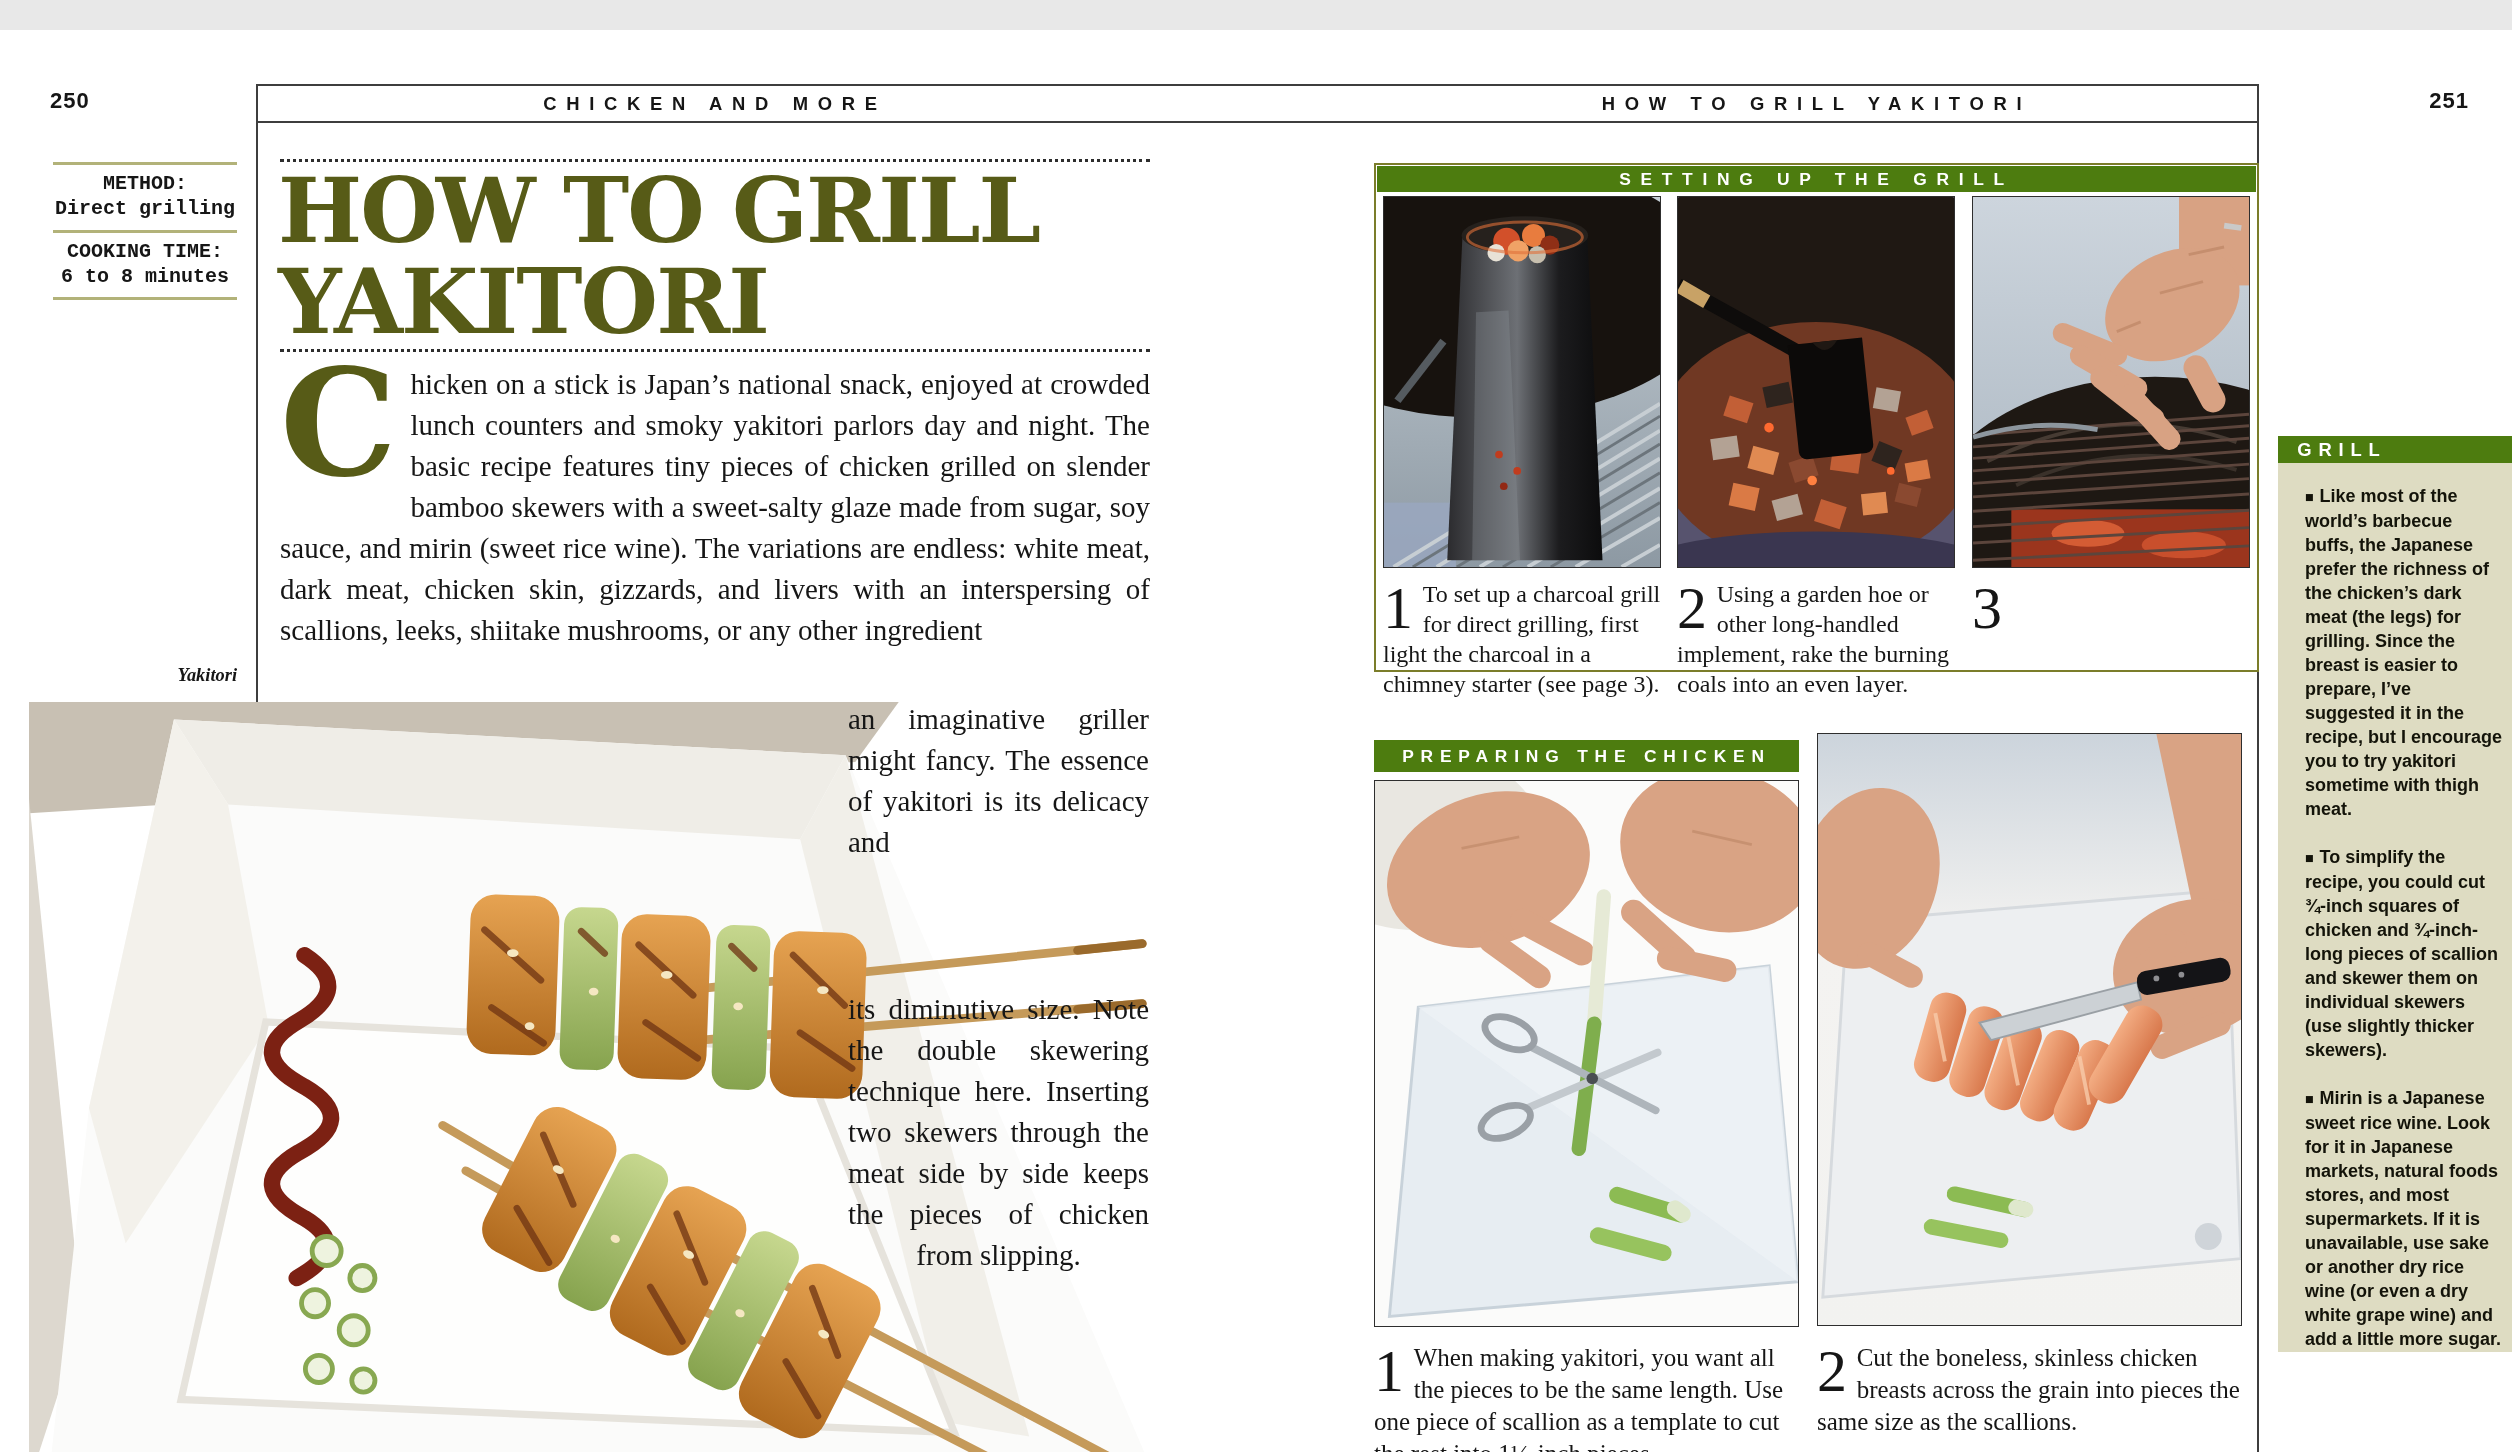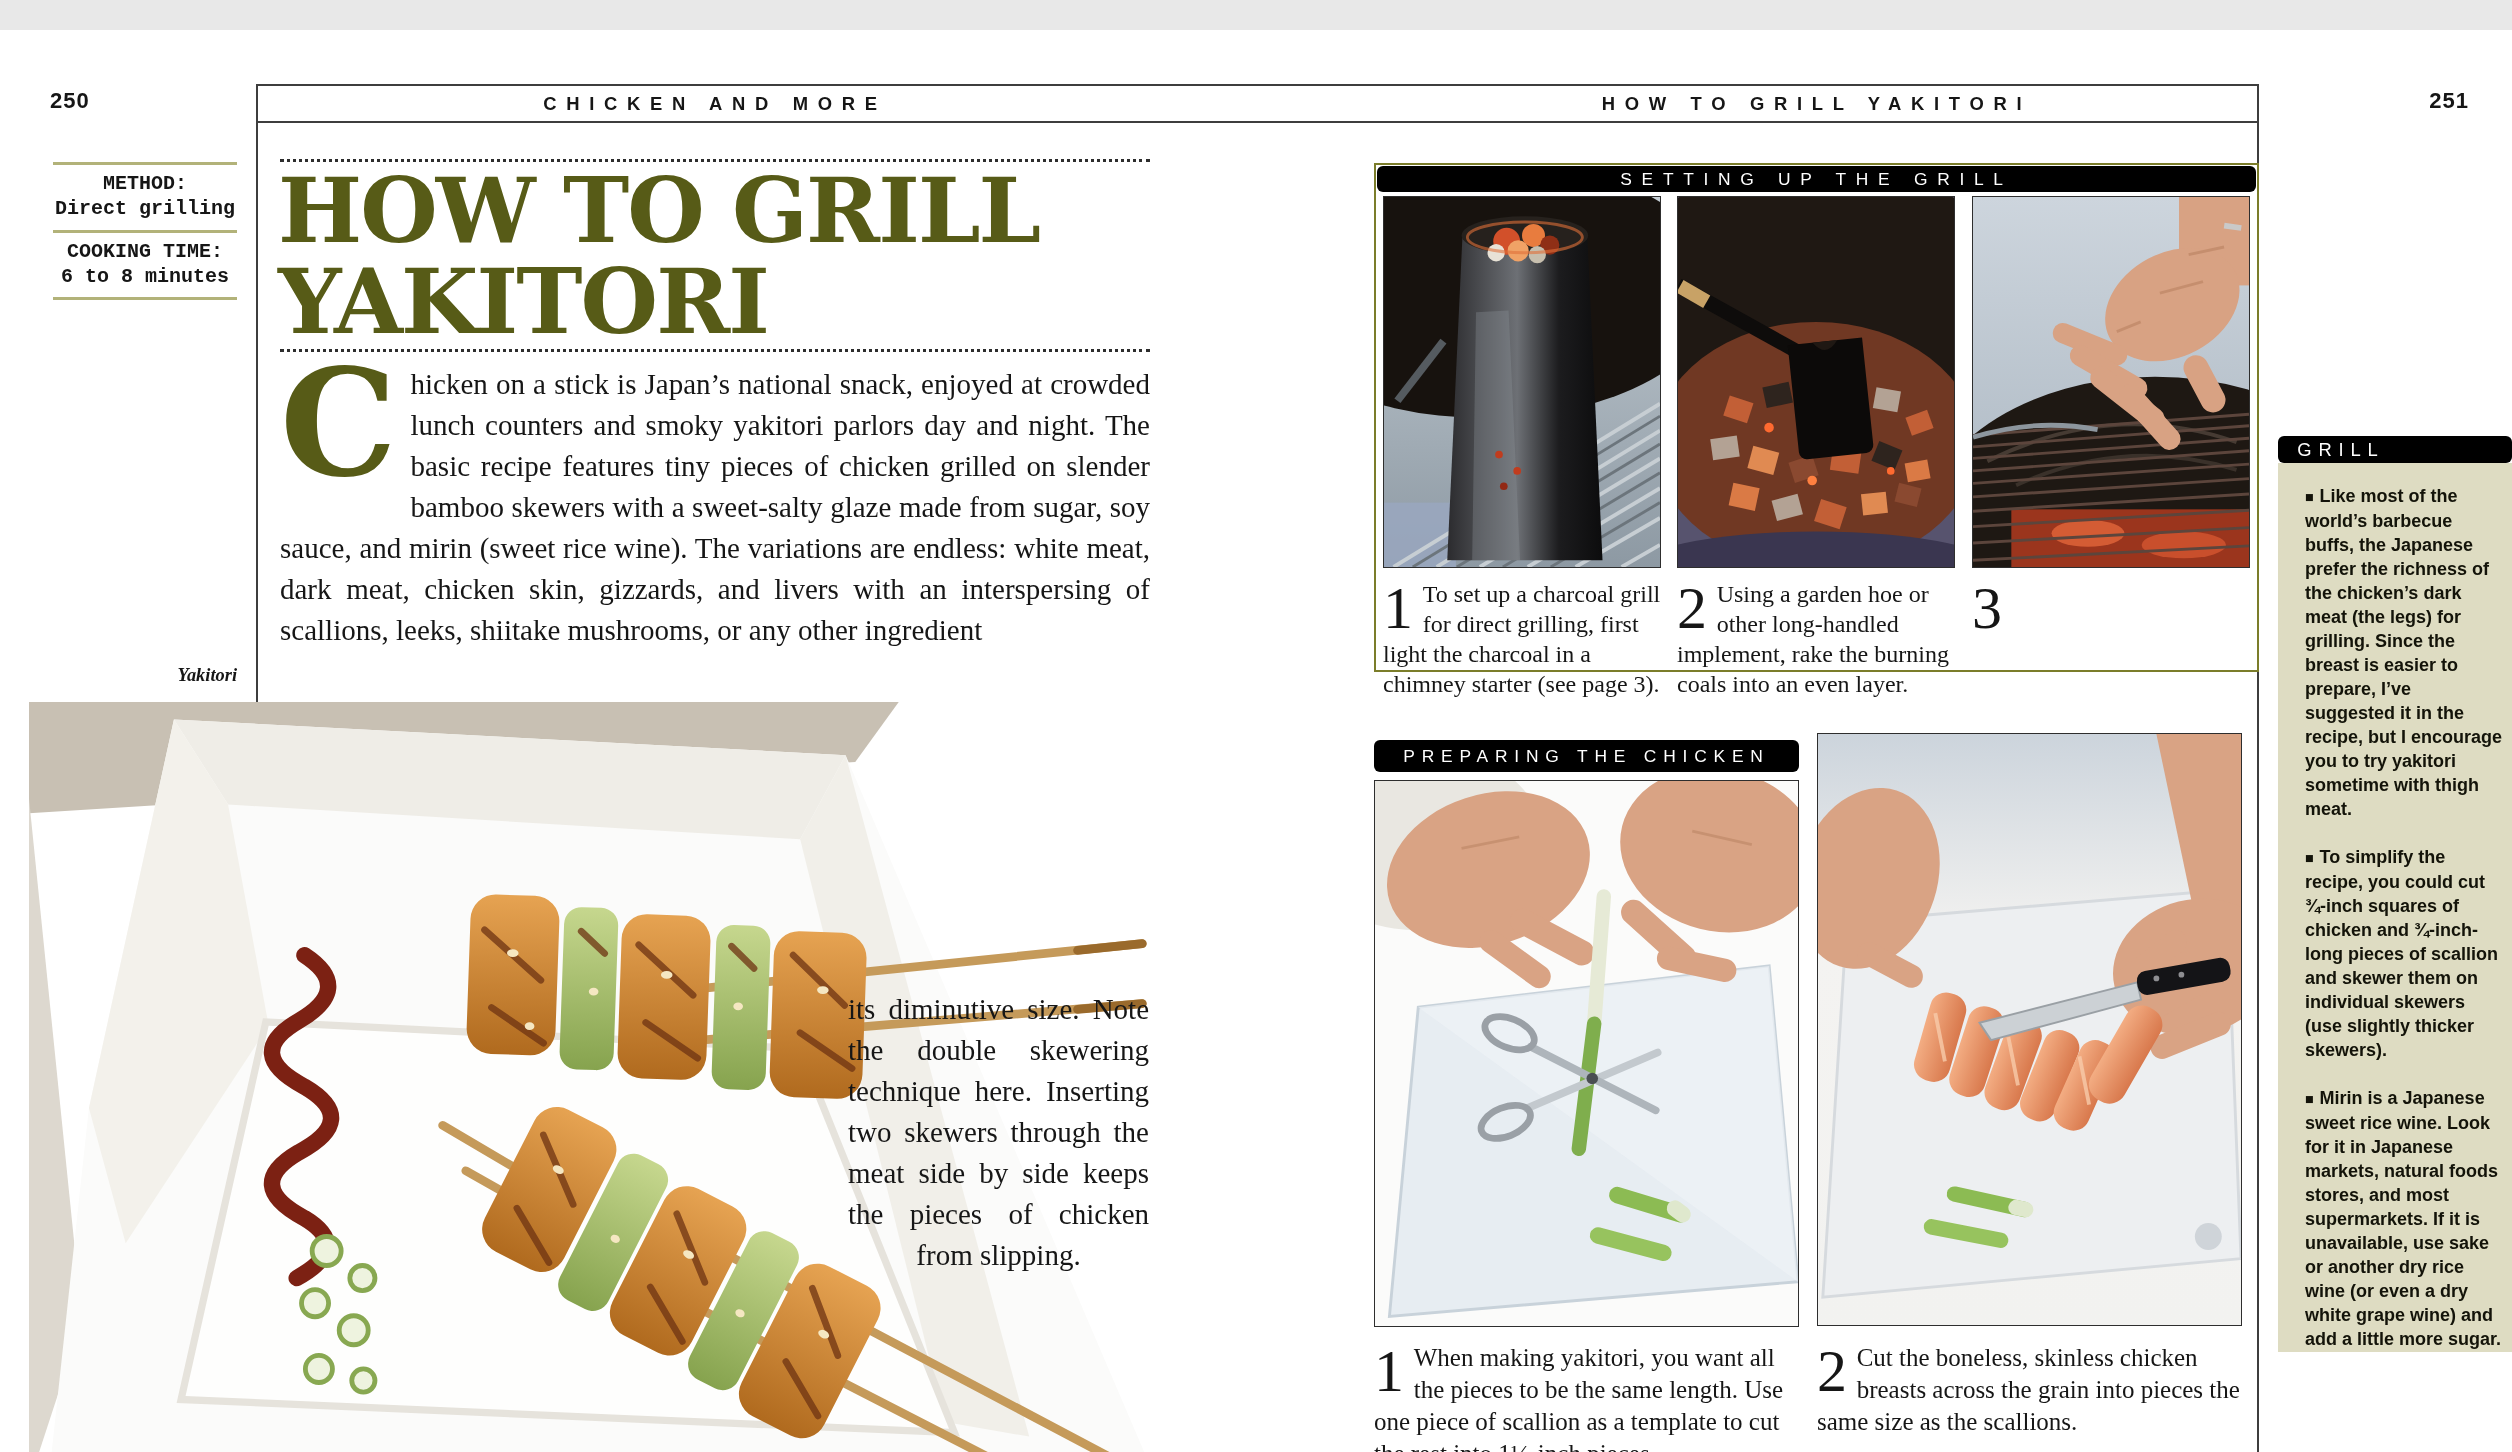--- a/index.html
+++ b/index.html
@@ -31,22 +31,22 @@
   #intro-para { position:absolute; left:280px; top:334px; width:870px; max-height:329px; overflow:hidden;
     font-size:29px; line-height:41px; text-align:justify; }
   #dropcap { float:left; font-family:"DejaVu Serif",serif; font-weight:900; color:#575b17;
     font-size:147px; line-height:108px; height:118px; margin:5.8px 13.5px 0 0; }
   .wrapcol { position:absolute; left:848px; width:301px; font-size:29px; line-height:41px; text-align:justify; z-index:3; }
   #wrap-2 { text-align-last:center; }
 
   
   #grill-box { position:absolute; left:1374px; top:133px; width:885px; height:509px;
     border:2.9px solid #7b7d2a; box-sizing:border-box; background:#fff; }
-  .banner { background:#000000; color:#ffffff; font-family:"Liberation Sans",sans-serif;
-    font-weight:normal; font-size:17.4px; letter-spacing:9.7px; text-align:center;border-radius:6px; }
+  .banner { background:#4d7c0f; color:#ffffff; font-family:"Liberation Sans",sans-serif;
+    font-weight:bold; font-size:17.4px; letter-spacing:9.7px; text-align:center; }
   #grill-banner { position:absolute; left:1377px; top:136px; width:879px; height:26px; line-height:26px; }
   .photo { position:absolute; border:1.9px solid #2e2e2e; box-sizing:border-box; background:#bbb; overflow:hidden; }
   .photo svg { display:block; width:100%; height:100%; }
   .stepcap { position:absolute; font-size:24px; line-height:30px; text-align:left; }
   .stepnum { float:left; font-family:"Liberation Serif",serif; font-size:60px; line-height:50px; margin:3.9px 9.7px 0 0; }
 
   
   #prep-banner { position:absolute; left:1374px; top:710px; width:425px; height:32px; line-height:32px; letter-spacing:6.8px; }
   .prepcap { position:absolute; top:1312px; width:425px; font-size:25px; line-height:32px; }
 
@@ -89,20 +89,21 @@
   <div class="dotrule" style="top:129px;"></div>
   <div id="main-title">
     <div>HOW TO GRILL</div>
     <div>YAKITORI</div>
   </div>
   <div class="dotrule" style="top:319px;"></div>
 
   <div id="intro-para">
     <span id="dropcap">C</span><span>hicken on a stick is Japan’s national snack, enjoyed at crowded lunch counters and smoky yakitori parlors day and night. The basic recipe features tiny pieces of chicken grilled on slender bamboo skewers with a sweet-salty glaze made from sugar, soy sauce, and mirin (sweet rice wine). The variations are endless: white meat, dark meat, chicken skin, gizzards, and livers with an interspersing of scallions, leeks, shiitake mushrooms, or any other ingredient</span>
   </div>
+  <div class="wrapcol" id="wrap-1" style="top:669px;">an imaginative griller might fancy. The essence of yakitori is its delicacy and</div>
   <div class="wrapcol" id="wrap-2" style="top:959px;">its diminutive size. Note the double skewering technique here. Inserting two skewers through the meat side by side keeps the pieces of chicken from slipping.</div>
 
   <div id="yakitori-photo">
     <svg viewBox="0 0 1160 808" preserveAspectRatio="none">
       <defs>
         <linearGradient id="gzA" x1="0" y1="0" x2="0" y2="1">
             <stop offset="0" stop-color="#e6a352"></stop>
             <stop offset="1" stop-color="#b06a1e"></stop>
           </linearGradient>
         <linearGradient id="gzG" x1="0" y1="0" x2="0" y2="1">

